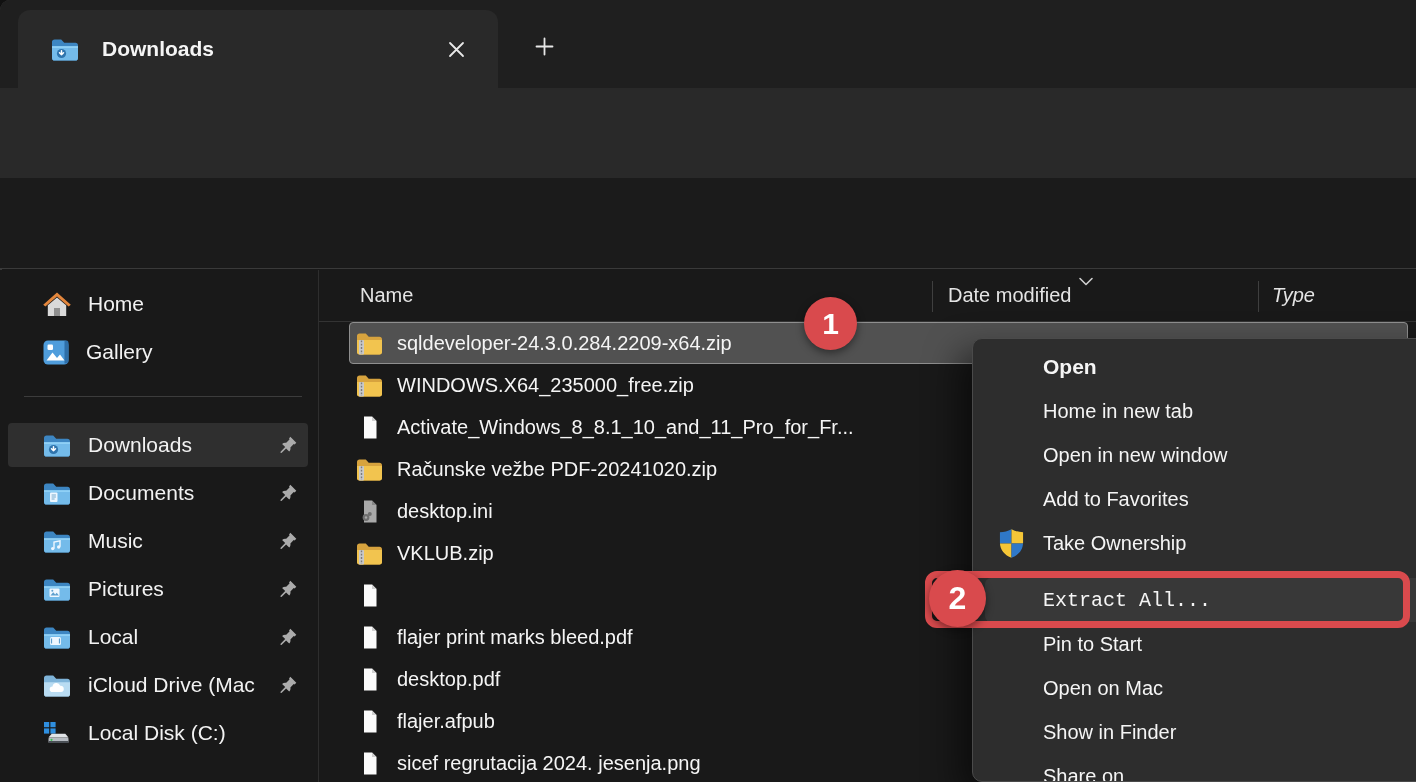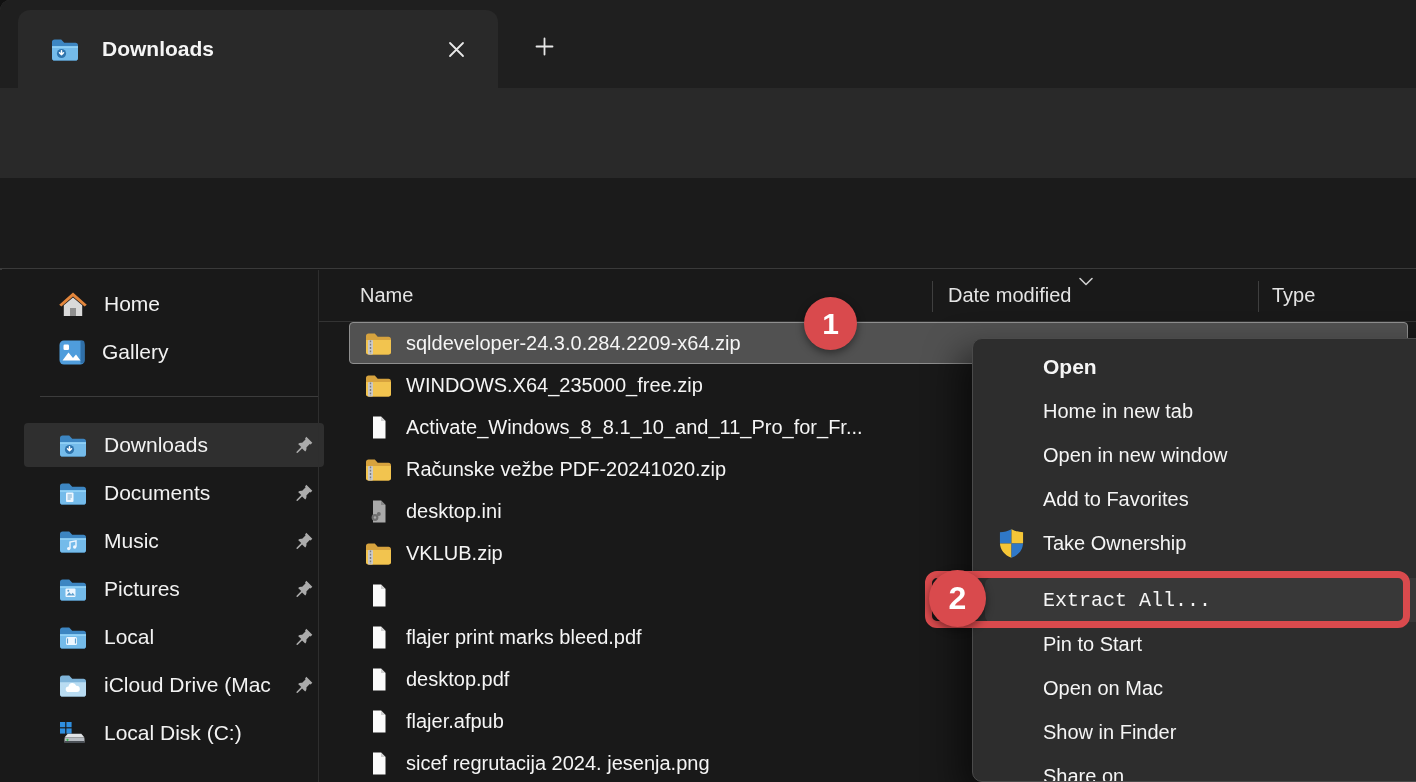--- a/index.html
+++ b/index.html
@@ -32,38 +32,38 @@
   
   .toolbar { position:absolute; left:0; top:178px; width:1416px; height:91px; background:#1b1b1b;
              border-bottom:1px solid #3a3a3a; }
   .tbtn { position:absolute; top:196px; height:56px; display:flex; align-items:center; gap:14px;
           border-radius:6px; cursor:pointer; padding:0 8px; }
   .tbtn-label { font-size:21px; color:#f0f0f0; }
   .tsep { position:absolute; top:196px; width:1px; height:56px; background:#3d3d3d; }
 
   
   .main { position:absolute; left:0; top:270px; width:1416px; height:512px; background:#191919; }
-  .sidebar { position:absolute; left:16px; top:0; width:318px; height:400px; }
+  .sidebar { position:absolute; left:0; top:0; width:318px; height:400px; }
   .sitem { margin:0 10px 4px 8px; height:44px; border-radius:4px; display:flex; align-items:center;
            padding-left:34px; cursor:pointer; }
   .sitem.first { margin-top:12px; }
   .sitem.selected { background:#2f2f2f; }
   .slabel { margin-left:16px; font-size:21px; color:#f2f2f2; white-space:nowrap; overflow:hidden; }
   .spin { margin-left:auto; margin-right:10px; display:flex; flex:0 0 auto; }
   .ssep { height:1px; background:#3c3c3c; margin:22px 16px 26px 24px; }
   .side-divider { position:absolute; left:318px; top:0; width:1px; height:512px; background:#2e2e2e; }
 
   
   .filearea { position:absolute; left:319px; top:0; width:1097px; height:512px; }
   .fheader { position:relative; height:52px; border-bottom:1px solid #333; }
   .fh-label { position:absolute; top:14px; font-size:20px; color:#e4e4e4; cursor:pointer; }
   .colsep { position:absolute; top:11px; width:1px; height:31px; background:#3f3f3f; }
   .sortchev { position:absolute; left:759px; top:2px; }
   .rows { position:relative; }
-  .row { margin:0 8px 0 30px; height:42px; display:flex; align-items:center; padding-left:14px;
+  .row { margin:0 8px 0 30px; height:42px; display:flex; align-items:center; padding-left:5px;
          gap:13px; border:1px solid transparent; border-radius:4px; cursor:pointer; }
   .row.selected { background:#515151; border-color:#8f8f8f; }
   .fname { font-size:20px; color:#f5f5f5; white-space:nowrap; }
   .ficon { display:flex; flex:0 0 auto; }
 
   
   .cmenu { position:absolute; left:972px; top:338px; width:486px; height:444px; background:#2d2d2d;
            border:1px solid #4a4a4a; border-radius:10px; box-shadow:-12px 14px 34px rgba(0,0,0,.55);
            padding-top:6px; z-index:5; overflow:hidden; }
   .mitem { position:relative; height:44px; display:flex; align-items:center; padding-left:70px;
@@ -380,21 +380,21 @@
 
     <div class="filearea">
       <div class="fheader">
         <span class="fh-label" style="left:41px;">Name</span>
         <span class="sortchev"><svg width="16" height="9" viewBox="0 0 16 9">
               <path d="M2 1.5l6 6 6-6" stroke="#cfcfcf" stroke-width="1.6" fill="none" stroke-linecap="round" stroke-linejoin="round"></path>
             </svg></span>
         <span class="colsep" style="left:613px;"></span>
         <span class="fh-label" style="left:629px;">Date modified</span>
         <span class="colsep" style="left:939px;"></span>
-        <span class="fh-label" style="left:953px;">Type</span>
+        <span class="fh-label" style="left:953px;font-style:italic;">Type</span>
       </div>
       <div class="rows">
         <div class="row selected">
           <span class="ficon">
               <svg width="29" height="25" viewBox="0 0 29 25">
                 <path d="M2 5c0-1.6 1-2.5 2.5-2.5h6.3l2.9 3.3h10.8c1.5 0 2.5 1 2.5 2.5V21c0 1.6-1 2.5-2.5 2.5h-20C3 23.5 2 22.6 2 21z" fill="#d7a33e"></path>
                 <path d="M2 9h25v12c0 1.6-1 2.5-2.5 2.5h-20C3 23.5 2 22.6 2 21z" fill="#f2c44f"></path>
                 <rect x="4" y="9" width="5" height="14.5" rx="1" fill="#c9c9c9"></rect>
                 <path d="M6.5 9.5V23" stroke="#7c7c7c" stroke-width="1.4" stroke-dasharray="1.8 1.5"></path>
               </svg>

